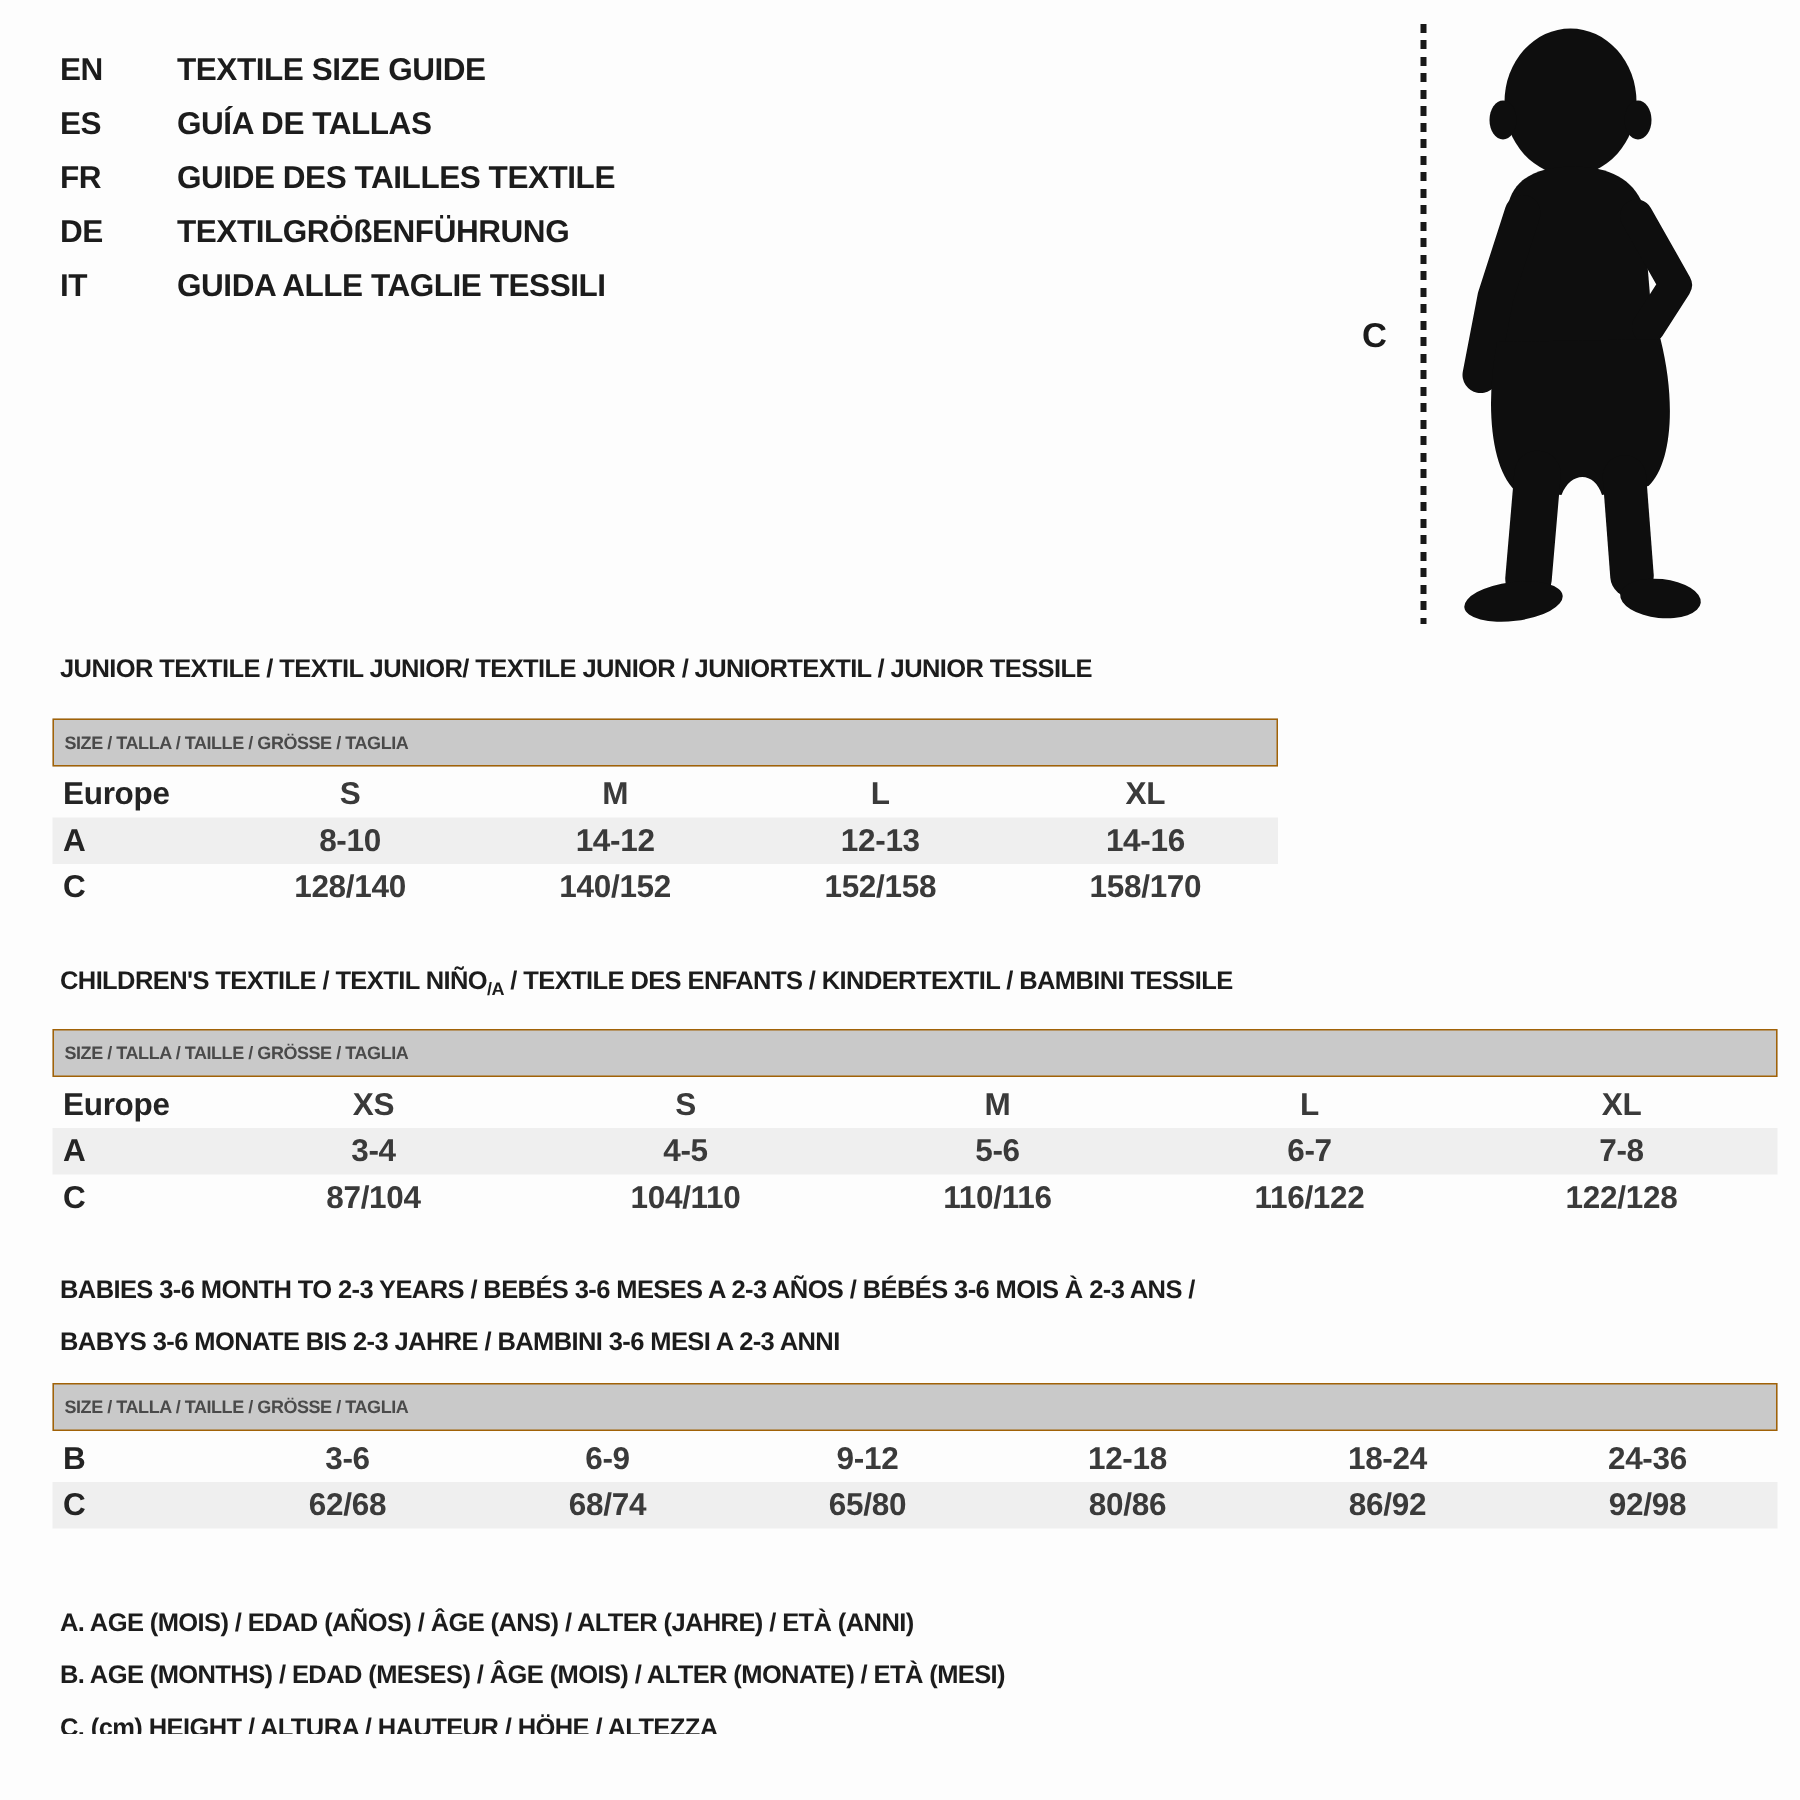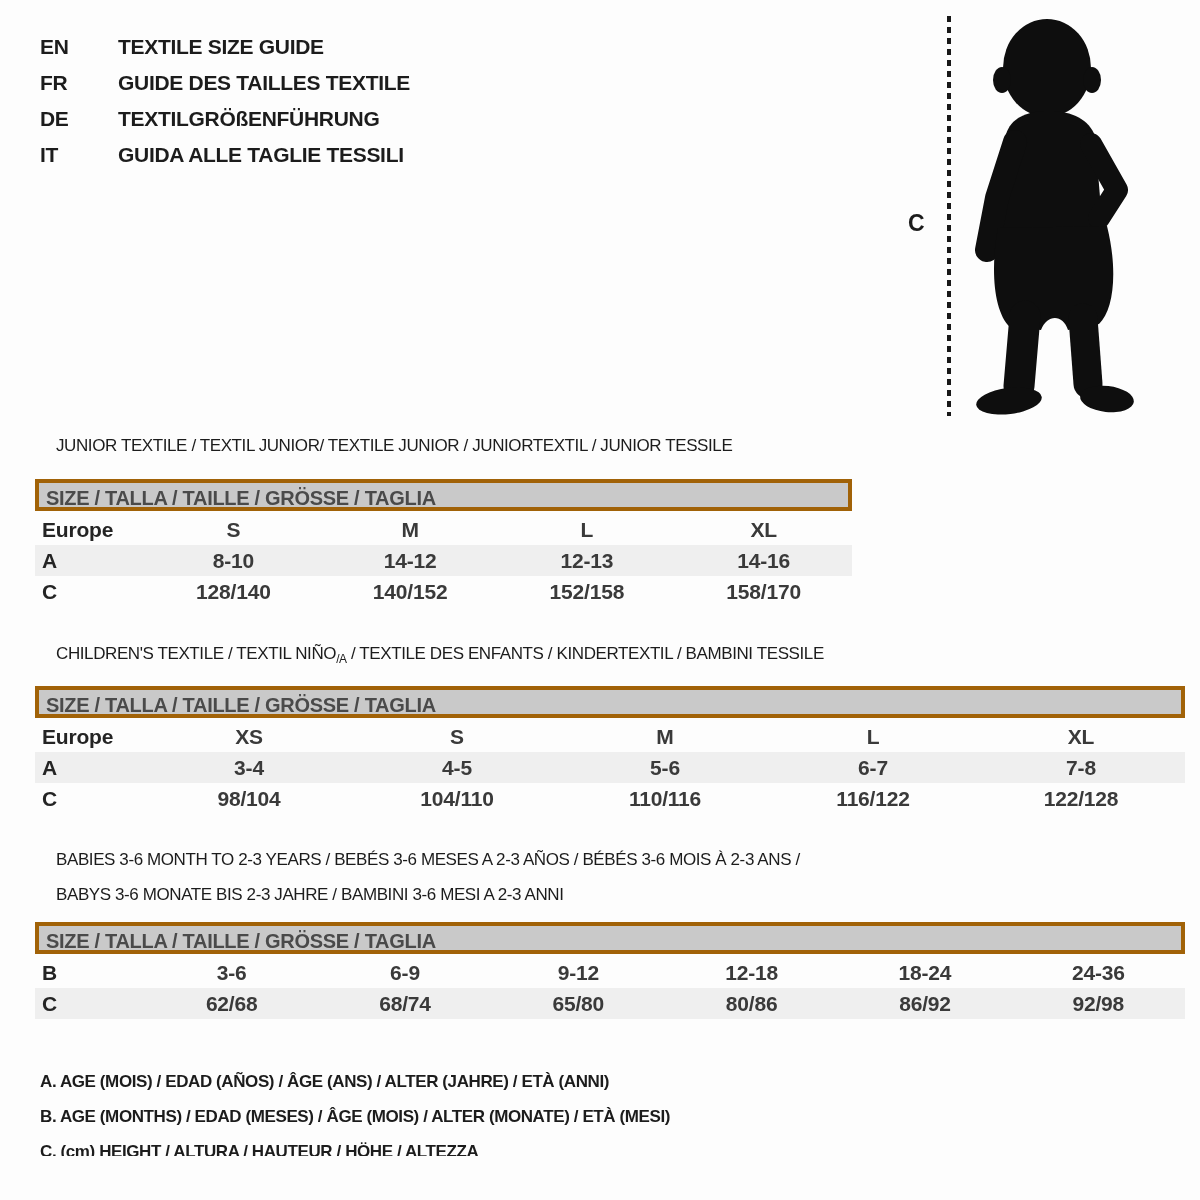--- a/index.html
+++ b/index.html
@@ -11,47 +11,51 @@
   .langs{position:absolute;left:40px;top:29px;}
   .lang-row{display:flex;height:36px;align-items:center;font-weight:bold;
     font-size:21px;letter-spacing:-0.3px;}
   .lang-code{width:78px;}
   
   .height-line{position:absolute;left:947px;top:16px;width:4px;height:400px;
     background:repeating-linear-gradient(to bottom,#181818 0 6px,transparent 6px 11px);}
   .height-label{position:absolute;left:908px;top:210px;font-size:23px;font-weight:bold;}
   .baby{position:absolute;left:971px;top:18px;}
   
-  .section-title{position:absolute;left:56px;font-size:17px;font-weight:normal;
+  .section-title{position:absolute;left:40px;font-size:17px;font-weight:bold;
     letter-spacing:-0.4px;white-space:nowrap;}
   .section-title.two-line{line-height:35px;}
   .subA{font-size:12px;vertical-align:-4px;}
   
   .tbl{position:absolute;left:35px;}
-  .size-bar{height:32px;line-height:30px;background:#c9c9c9;border:4px solid #a16207;
-    box-sizing:border-box;color:#4a4a4a;font-weight:bold;font-size:20px;
+  .size-bar{height:32px;line-height:30px;background:#c9c9c9;border:1px solid #a16207;
+    box-sizing:border-box;color:#4a4a4a;font-weight:bold;font-size:12px;
     padding-left:7px;letter-spacing:-0.3px;margin-bottom:3px;}
   .trow{display:flex;height:31px;align-items:center;font-size:21px;letter-spacing:-0.2px;}
   .trow.shaded{background:#efefef;}
   .tlabel{width:110px;padding-left:7px;font-weight:bold;color:#242424;box-sizing:border-box;}
   .tcell{flex:1;text-align:center;font-weight:bold;color:#3a3a3a;}
   
   .legend{position:absolute;left:40px;top:1064px;}
   .legend-line{height:35px;line-height:35px;font-size:17px;font-weight:bold;
     letter-spacing:-0.4px;white-space:nowrap;}
 </style>
 </head>
 <body>
 
 <div class="canvas">
 
   <div class="langs">
     <div class="lang-row">
       <span class="lang-code">EN</span>
       <span class="lang-label">TEXTILE SIZE GUIDE</span>
+    </div>
+    <div class="lang-row">
+      <span class="lang-code">ES</span>
+      <span class="lang-label">GUÍA DE TALLAS</span>
     </div>
     <div class="lang-row">
       <span class="lang-code">FR</span>
       <span class="lang-label">GUIDE DES TAILLES TEXTILE</span>
     </div>
     <div class="lang-row">
       <span class="lang-code">DE</span>
       <span class="lang-label">TEXTILGRÖßENFÜHRUNG</span>
     </div>
     <div class="lang-row">
@@ -120,21 +124,21 @@
     <div class="trow shaded">
       <div class="tlabel">A</div>
       <div class="tcell">3-4</div>
       <div class="tcell">4-5</div>
       <div class="tcell">5-6</div>
       <div class="tcell">6-7</div>
       <div class="tcell">7-8</div>
     </div>
     <div class="trow">
       <div class="tlabel">C</div>
-      <div class="tcell">98/104</div>
+      <div class="tcell">87/104</div>
       <div class="tcell">104/110</div>
       <div class="tcell">110/116</div>
       <div class="tcell">116/122</div>
       <div class="tcell">122/128</div>
     </div>
   </div>
 
   <div class="section-title two-line" style="top:842px;">
     <div>BABIES 3-6 MONTH TO 2-3 YEARS / BEBÉS 3-6 MESES A 2-3 AÑOS / BÉBÉS 3-6 MOIS À 2-3 ANS /</div>
     <div>BABYS 3-6 MONATE BIS 2-3 JAHRE / BAMBINI 3-6 MESI A 2-3 ANNI</div>

